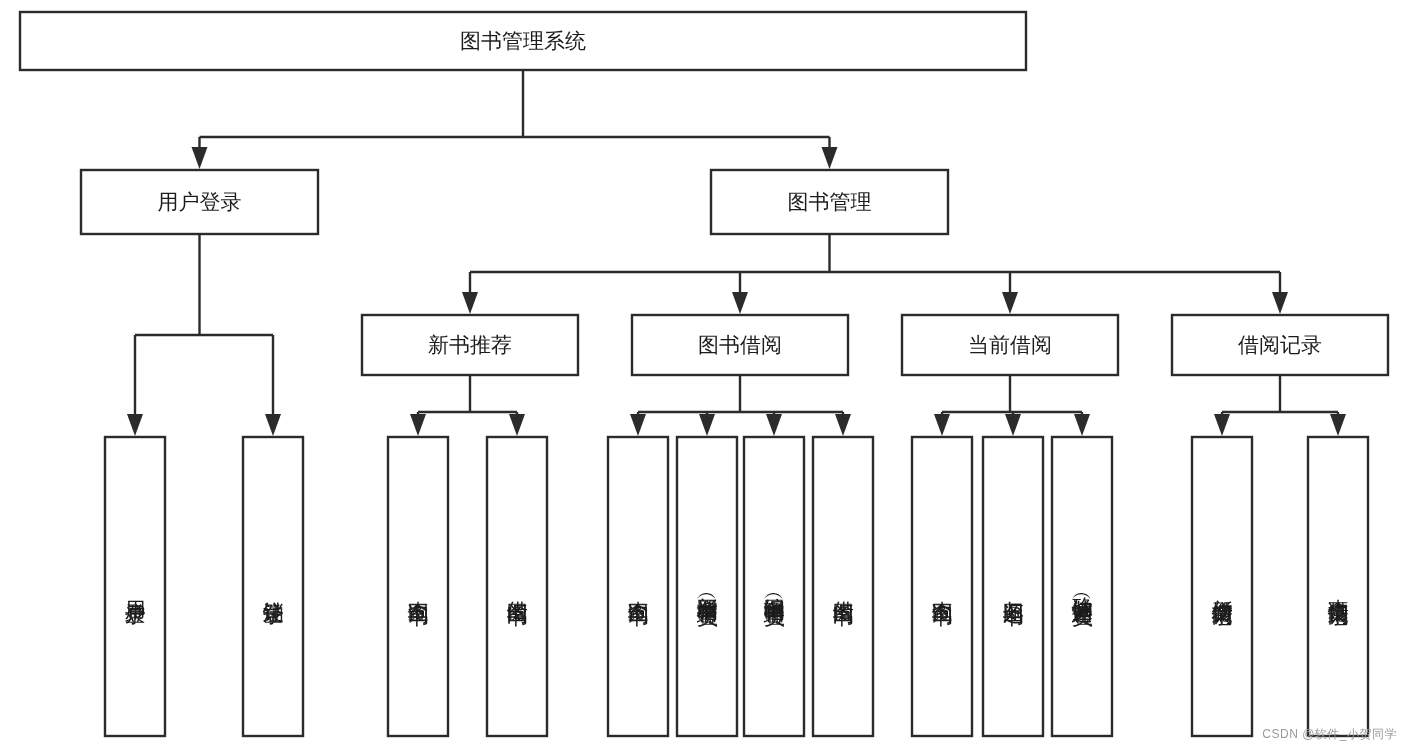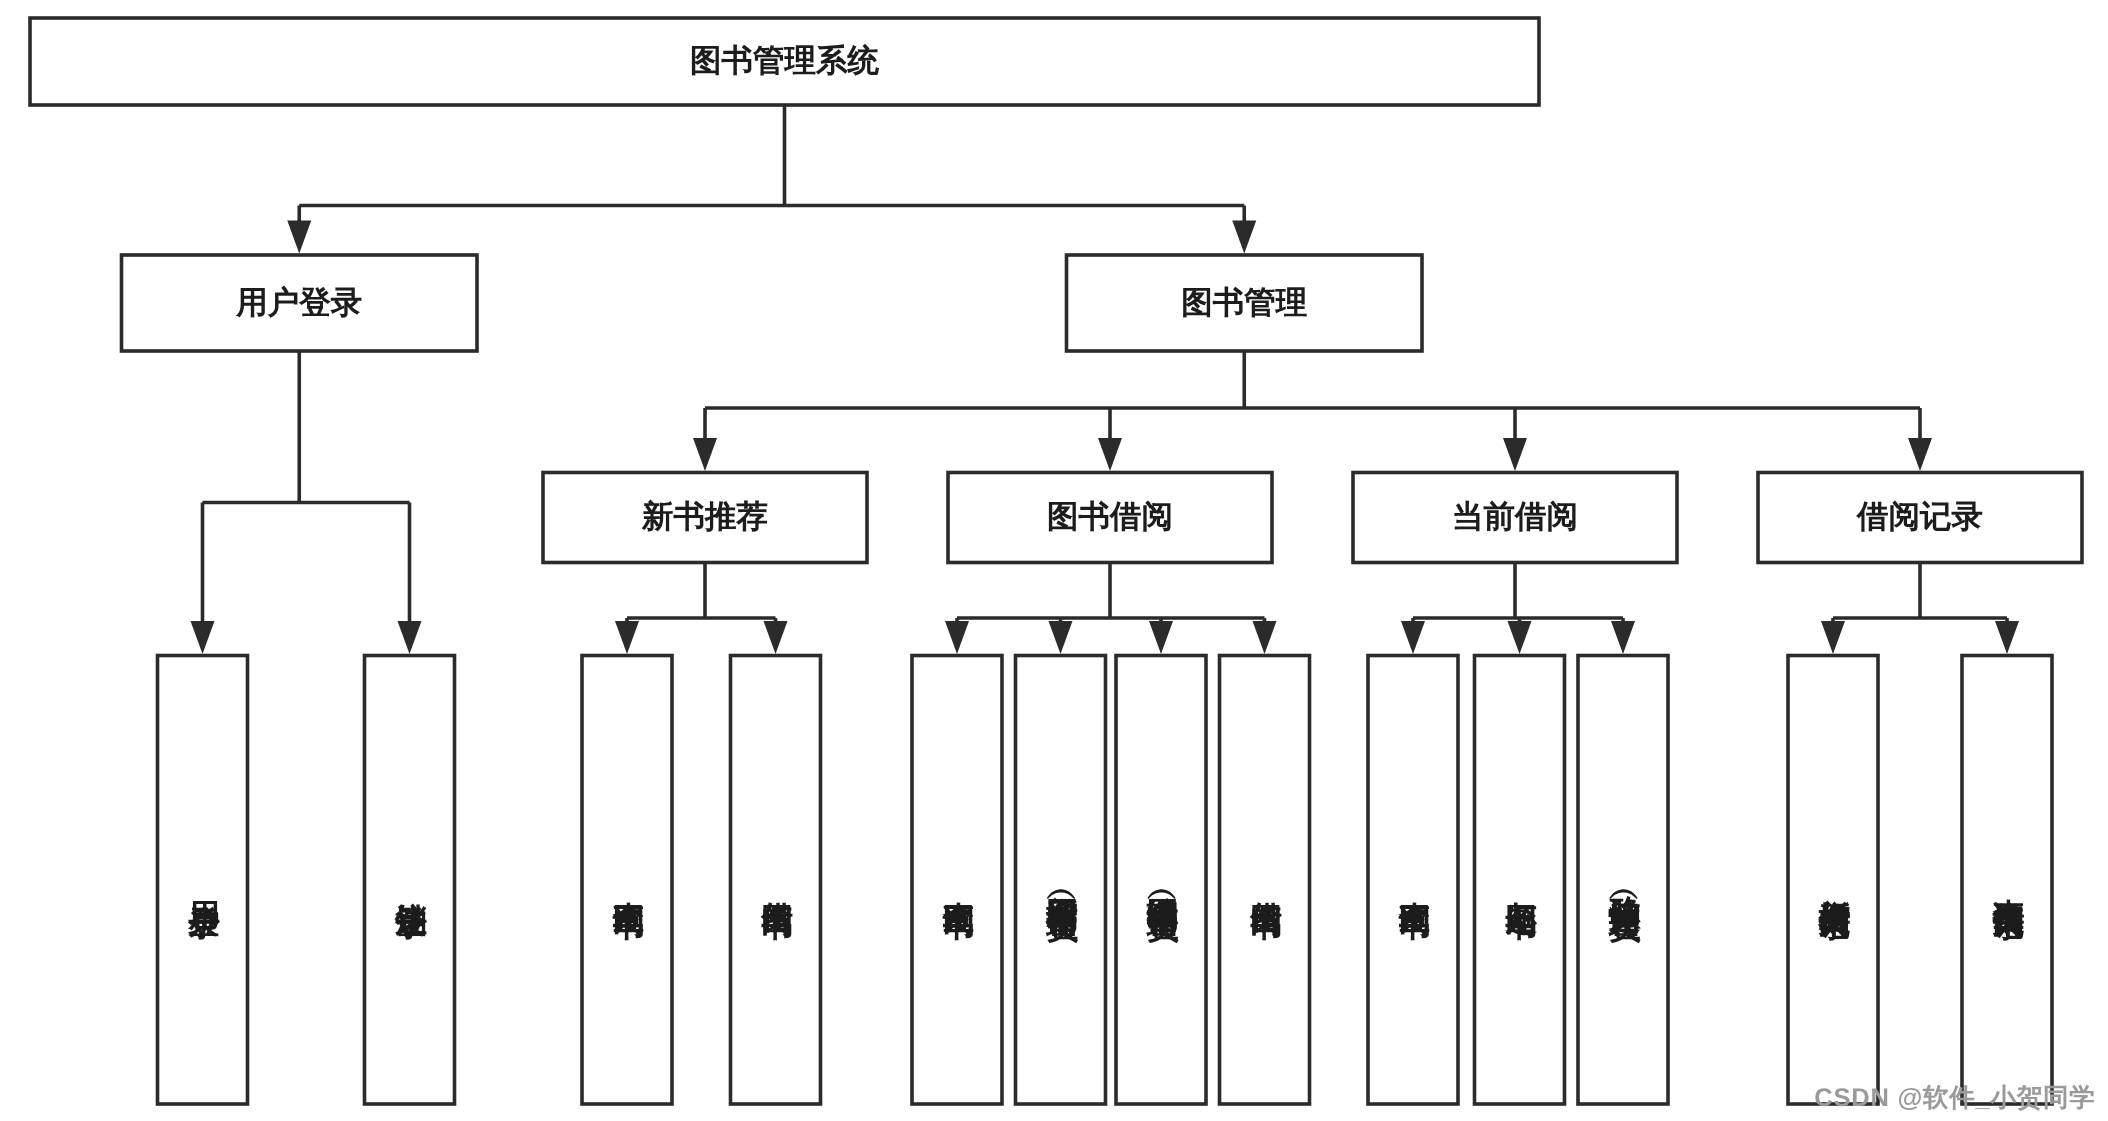--- a/index.html
+++ b/index.html
@@ -11,21 +11,20 @@
     width: 1405px;
     height: 747px;
     font-family: "Liberation Sans", "DejaVu Sans", sans-serif;
     overflow: hidden;
     position: relative;
   }
   #diagram-root {
     position: relative;
     width: 1405px;
     height: 747px;
-    font-weight: bold;
   }
   svg.flow-canvas {
     position: absolute;
     left: 0;
     top: 0;
     width: 1405px;
     height: 747px;
     display: block;
   }
   .node-box {
@@ -64,21 +63,21 @@
     justify-content: center;
     text-align: center;
     white-space: nowrap;
     pointer-events: none;
   }
   .watermark {
     position: absolute;
     right: 8px;
     bottom: 4px;
     font-family: "Liberation Sans", "DejaVu Sans", sans-serif;
-    font-size: 17px;
+    font-size: 12px;
     color: #9a9a9a;
     letter-spacing: 0.5px;
     white-space: nowrap;
   }
 </style>
 </head>
 <body>
 
 <div id="diagram-root">
 

